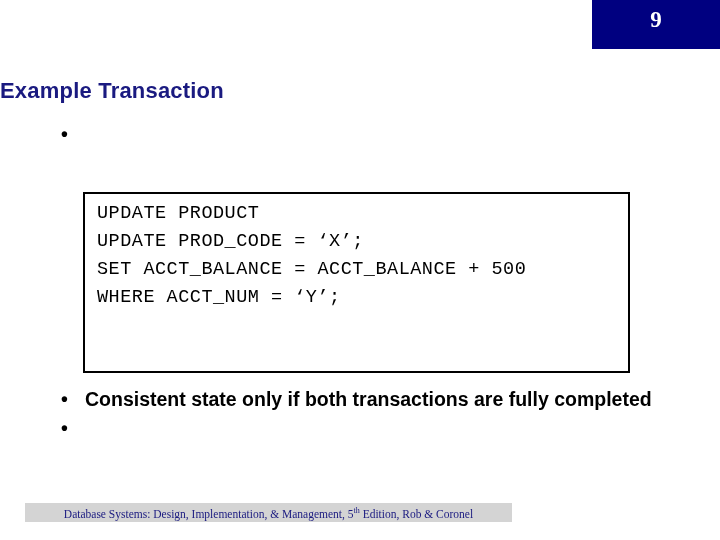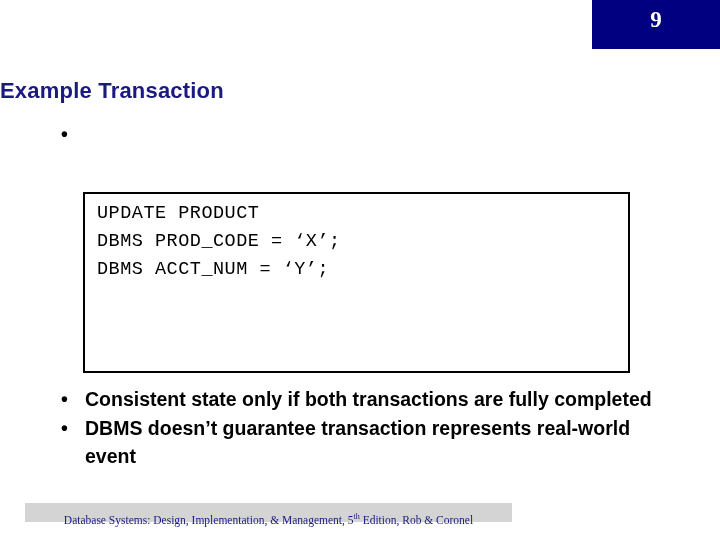--- a/index.html
+++ b/index.html
@@ -112,21 +112,21 @@
     left: 25px;
     top: 503px;
     width: 487px;
     height: 19px;
     background: #d4d4d4;
   }
   .footer-band .footer-text {
     position: absolute;
     left: 0;
     right: 0;
-    top: 10px;
+    top: 4px;
     text-align: center;
     color: #1a1a80;
     font-family: "Liberation Serif", serif;
     font-size: 11.5px;
     line-height: 15px;
     white-space: nowrap;
   }
   .footer-band .footer-text sup {
     font-size: 8px;
     vertical-align: super;
@@ -144,33 +144,33 @@
 
 <div class="bullet-list top">
   <div class="bullet-row">
     <span class="dot">•</span>
   </div>
 </div>
 
 <div class="code-box">
   <div class="code-inner">
     <div class="code-line">UPDATE PRODUCT</div>
-    <div class="code-line">DBMS PROD_CODE = ‘X’;</div>
-    <div class="code-line">DBMS ACCT_NUM = ‘Y’;</div>
+    <div class="code-line">UPDATE PROD_CODE = ‘X’;</div>
+    <div class="code-line">SET ACCT_BALANCE = ACCT_BALANCE + 500</div>
+    <div class="code-line">WHERE ACCT_NUM = ‘Y’;</div>
   </div>
 </div>
 
 <div class="bullet-list bottom">
   <div class="bullet-row">
     <span class="dot">•</span>
     <span class="txt">Consistent state only if both transactions are fully completed</span>
   </div>
   <div class="bullet-row">
     <span class="dot">•</span>
-    <span class="txt">DBMS doesn’t guarantee transaction represents real-world event</span>
   </div>
 </div>
 
 <div class="footer-band">
   <div class="footer-text">
     <span>Database Systems: Design, Implementation, &amp; Management, 5</span><sup>th</sup><span> Edition, Rob &amp; Coronel</span>
   </div>
 </div>
 
 </body></html>

